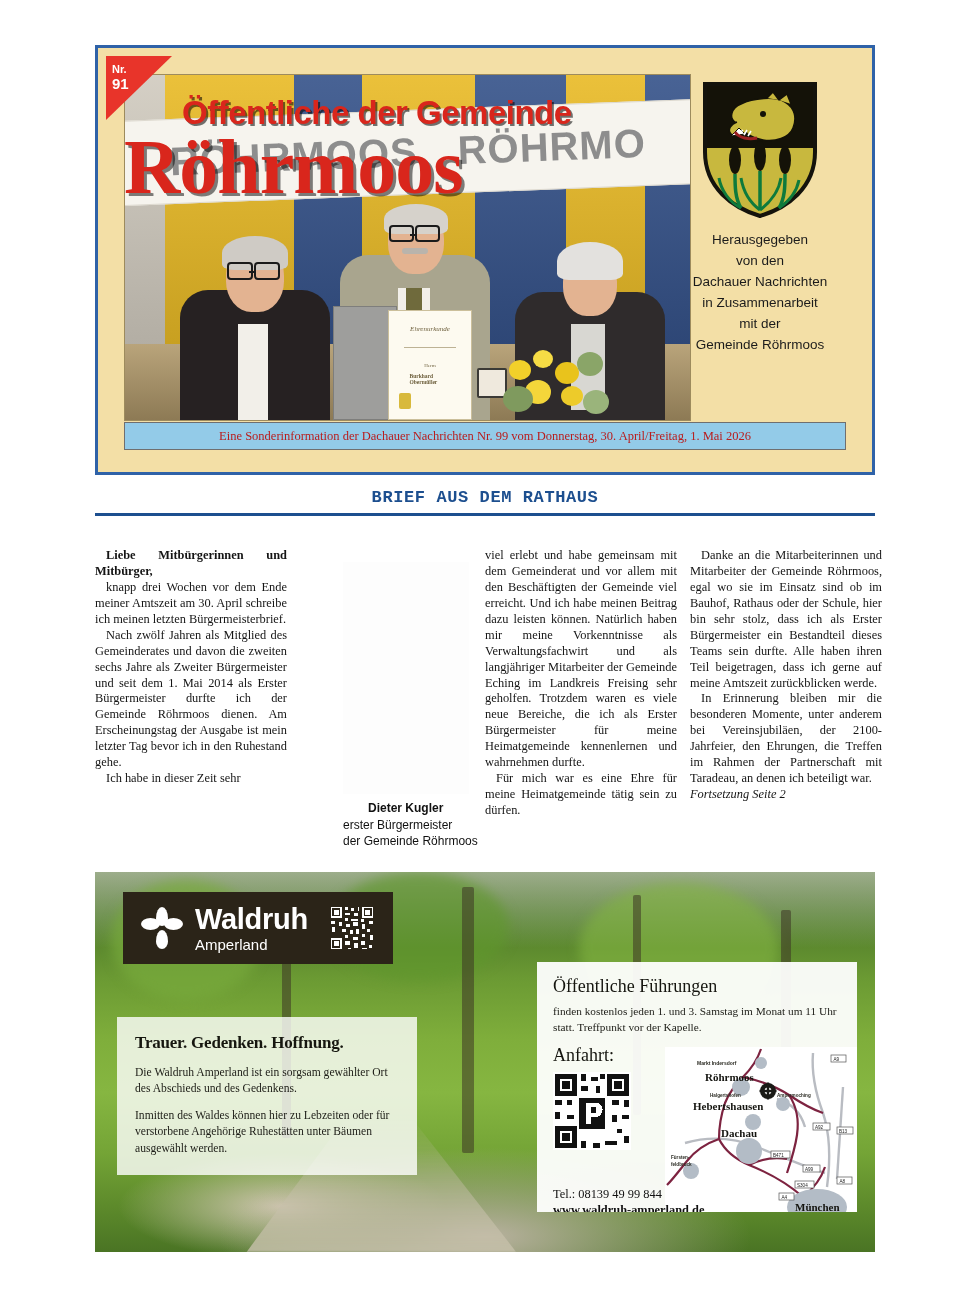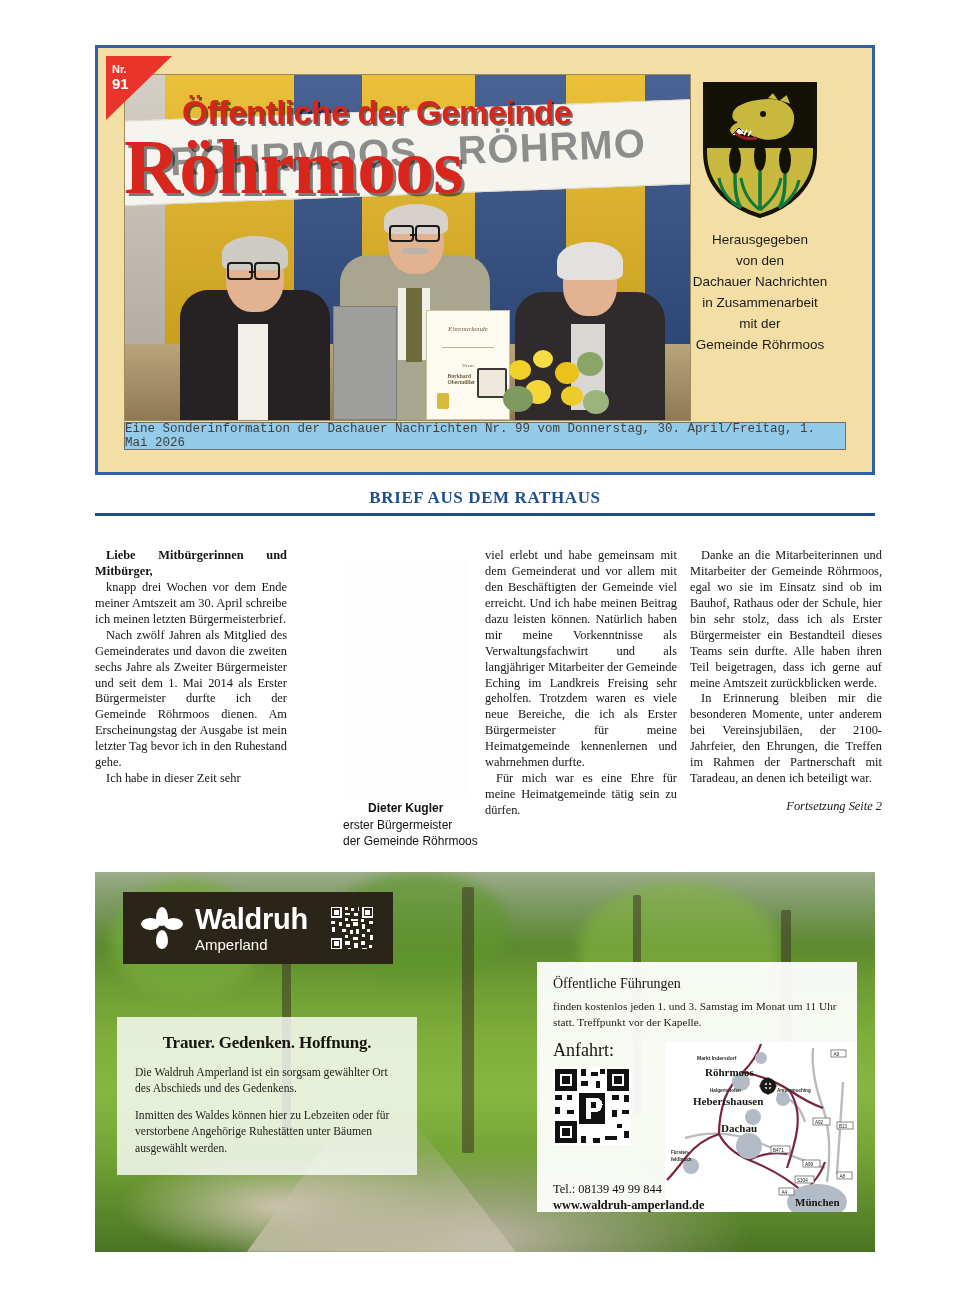--- a/index.html
+++ b/index.html
@@ -64,21 +64,21 @@
   
   .person{position:absolute;bottom:0;}
   .p-head{position:absolute;border-radius:48% 48% 44% 44%;background:#e3b391;}
   .p-hair{position:absolute;border-radius:50% 50% 18% 18%;}
   .p-body{position:absolute;border-radius:28px 28px 0 0;}
   .p-shirt{position:absolute;background:#f2efe9;}
   .glasses{position:absolute;border:2.5px solid #1a1a1a;border-radius:4px;}
   .glasses.l{left:0;} .glasses.r{right:0;}
   .glass-bridge{position:absolute;height:2.5px;background:#1a1a1a;}
 
-  .cert{position:absolute;background:#fdfaf0;border:1px solid #cbbf9b;margin-left:38px;}
+  .cert{position:absolute;background:#fdfaf0;border:1px solid #cbbf9b;}
   .cert .ct{position:absolute;left:50%;transform:translateX(-50%);
     font-family:"Liberation Serif",serif;color:#6d5f3c;}
   .cert-grey{position:absolute;background:#9e9e9c;border:1px solid #7e7e7c;}
 
   .flowers{position:absolute;}
   .fl{position:absolute;border-radius:50%;}
 
   
   .banner-ghost{
     position:absolute;left:-2%;top:10%;width:104%;height:24%;
@@ -120,30 +120,30 @@
     font-size:13.5px;color:#1b1b1b;line-height:1.55;
   }
 
   
   .infobar{
     position:absolute;left:18px;right:18px;bottom:14px;height:26px;
     background:#93cbe8;border:1px solid #6f6f6f;
     display:flex;align-items:center;justify-content:center;
   }
   .infobar span{
-    font-family:Liberation Mono, monospace;
-    font-size:12.5px;color:#404040;
+    font-family:Liberation Serif, serif;
+    font-size:12.5px;color:#b91c1c;
   }
 
   
   .sec-head{
     position:absolute;left:95px;top:488px;width:780px;text-align:center;
   }
   .sec-head .txt{
-    font-family:Liberation Serif, serif;
+    font-family:Liberation Mono, monospace;
     font-weight:bold;font-size:17px;letter-spacing:.6px;color:#1d4f8f;
   }
   .sec-rule{
     position:absolute;left:95px;top:513px;width:780px;height:3px;background:#1d4f8f;
   }
 
   
   .article{
     position:absolute;left:95px;top:548px;width:780px;height:310px;
   }
@@ -151,21 +151,21 @@
     font-family:"Liberation Serif", serif;
     font-size:12.4px;line-height:1.285;color:#141414;
     text-align:justify;}
   .col.c1{left:0;}
   .col.c2{left:390px;}
   .col.c3{left:595px;}
   .col p{margin:0 0 0 0;text-indent:11px;}
   .col p.noind{text-indent:0;}
   .col p.gap{}
   .col p.lead{font-weight:bold;text-indent:11px;}
-  .col .cont{display:block;text-align:right;font-style:italic;margin-top:12px;text-indent:0;}
+  .col .cont{display:block;text-align:left;font-style:italic;text-indent:0;}
 
   
   .portrait{
     position:absolute;left:248px;top:14px;width:126px;height:232px;
     overflow:hidden;background:#ffffff;
   }
   .pt-bg{position:absolute;inset:0;background:#fdfdfd;}
   .caption{
     position:absolute;left:248px;top:252px;width:140px;
     font-family:"Liberation Sans", sans-serif;
@@ -213,37 +213,37 @@
   .wald-qr{margin-left:auto;width:46px;height:46px;}
 
   
   .card-left{
     position:absolute;left:22px;top:145px;width:300px;
     background:rgba(255,255,255,.80);
     padding:16px 18px 18px 18px;box-sizing:border-box;
   }
   .card-left h3{
     margin:0 0 12px 0;font-family:"Liberation Serif",serif;
-    font-size:17px;font-weight:bold;color:#16160f;letter-spacing:-.2px;text-align:center;
+    font-size:17px;font-weight:bold;color:#16160f;letter-spacing:-.2px;
   }
   .card-left p{
     margin:0 0 10px 0;font-family:"Liberation Serif",serif;
     font-size:11.6px;line-height:1.42;color:#1d1d17;
   }
   .card-left p:last-child{margin-bottom:0;}
 
   
   .card-right{
     position:absolute;right:18px;top:90px;width:320px;height:250px;
     background:rgba(255,255,255,.94);
     padding:14px 16px 10px 16px;box-sizing:border-box;overflow:hidden;
   }
   .card-right h3{
     margin:0 0 6px 0;font-family:"Liberation Serif",serif;
-    font-size:14px;font-weight:normal;color:#15150f;
+    font-size:18px;font-weight:normal;color:#15150f;
   }
   .card-right .lede{
     margin:0 0 10px 0;font-family:"Liberation Serif",serif;
     font-size:11.3px;line-height:1.42;color:#1d1d17;
   }
   .anfahrt{font-family:"Liberation Serif",serif;font-size:18px;color:#15150f;margin:0 0 6px 0;}
   .qr-big{width:78px;height:78px;}
   .contact{font-family:"Liberation Serif",serif;font-size:12.4px;color:#111;line-height:1.35;}
   .contact .url{font-weight:bold;}
 

